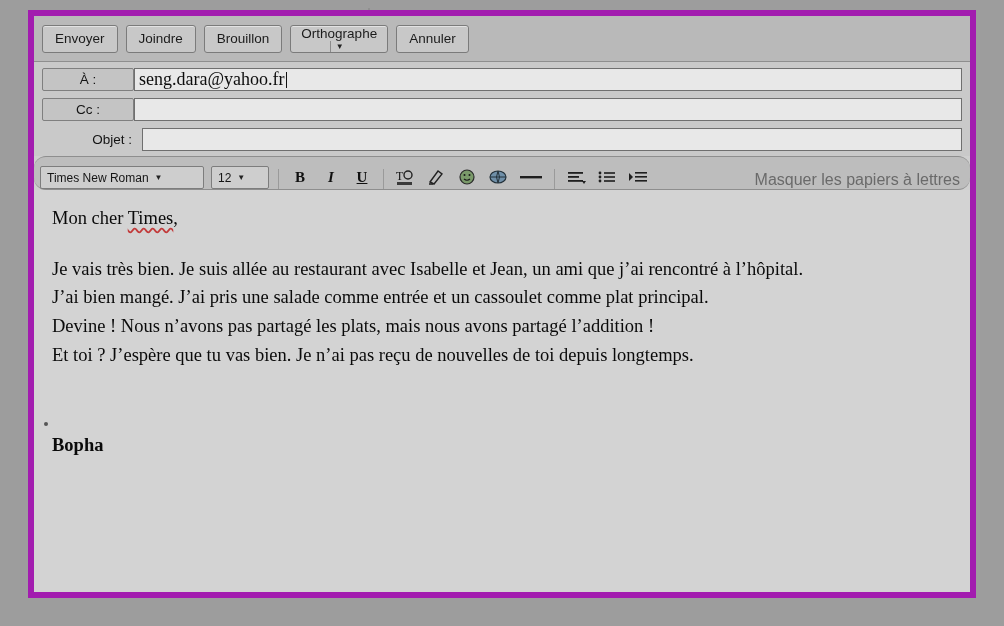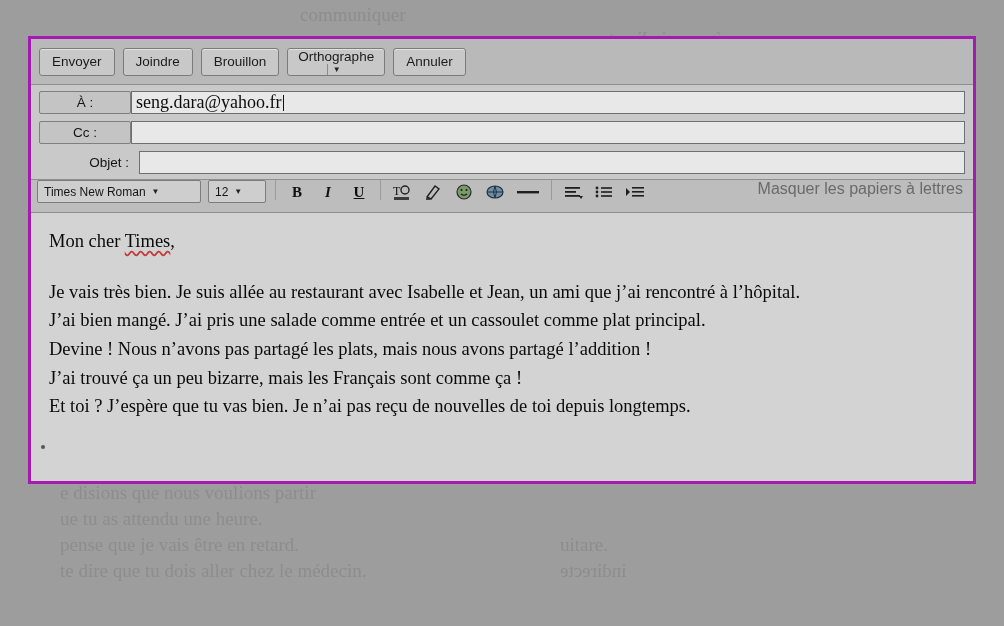--- a/index.html
+++ b/index.html
@@ -25,25 +25,25 @@
     pointer-events: none;
     user-select: none;
   }
   .bleed.flip {
     transform: scaleX(-1);
   }
 
   #mail-window {
     position: absolute;
     left: 28px;
-    top: 36px;
+    top: 10px;
     width: 948px;
-    height: 448px;
+    height: 588px;
     background: #cfcfcf;
-    border: 3px solid #a21caf;
+    border: 6px solid #a21caf;
     box-sizing: border-box;
     display: flex;
     flex-direction: column;
   }
 
   
   .toolbar {
     height: 46px;
     background: #b9b9b9;
     border-bottom: 1px solid #8e8e8e;
@@ -142,24 +142,25 @@
     margin-left: 1px;
   }
 
   
   .formatbar {
     height: 34px;
     background: #bdbdbd;
     border-top: 1px solid #8e8e8e;
     border-bottom: 1px solid #8e8e8e;
     display: flex;
-    align-items: flex-start;
+    align-items: flex-end;
     padding: 0 6px;
     box-sizing: border-box;
     gap: 7px;
+    border-radius: 12px;
   }
   .combo {
     height: 21px;
     background: #cecece;
     border: 1px solid #7d7d7d;
     border-radius: 2px;
     display: flex;
     align-items: center;
     padding: 0 4px 0 6px;
     font-size: 12px;
@@ -369,20 +370,19 @@
 
   <div class="compose-body">
     <div class="dot-left"></div>
     <p>
       <span>Mon cher </span><span class="misspell">Times</span><span>,</span>
     </p>
     <div class="blank"></div>
     <p>Je vais très bien. Je suis allée au restaurant avec Isabelle et Jean, un ami que j’ai rencontré à l’hôpital.</p>
     <p>J’ai bien mangé. J’ai pris une salade comme entrée  et un cassoulet comme plat principal.</p>
     <p>Devine ! Nous n’avons pas partagé les plats, mais nous avons partagé l’addition !</p>
-    <p>J’ai trouvé ça un peu bizarre, mais les Français sont comme ça !</p>
     <p>Et toi ? J’espère que tu vas bien. Je n’ai pas reçu de nouvelles de toi depuis longtemps.</p>
     <div class="blank"></div>
     <div class="blank"></div>
     <p style="font-weight:600;margin-top:18px;">Bopha</p>
   </div>
 
 </div>
 
 </body></html>

